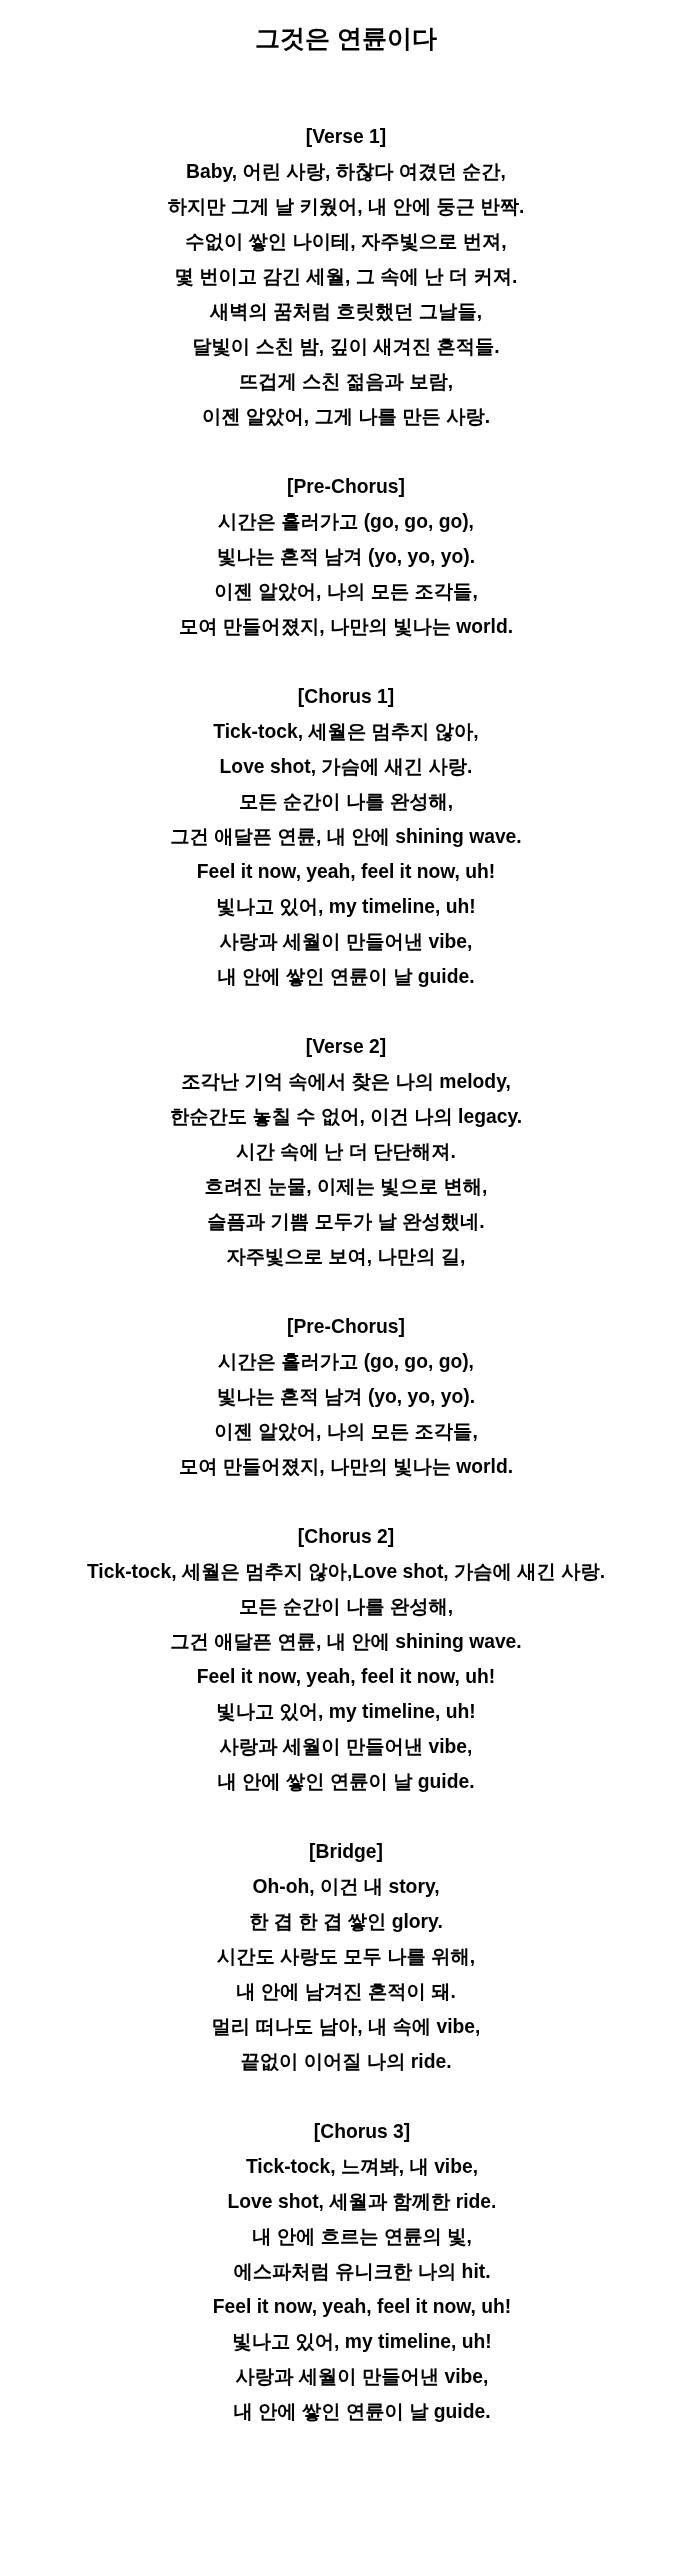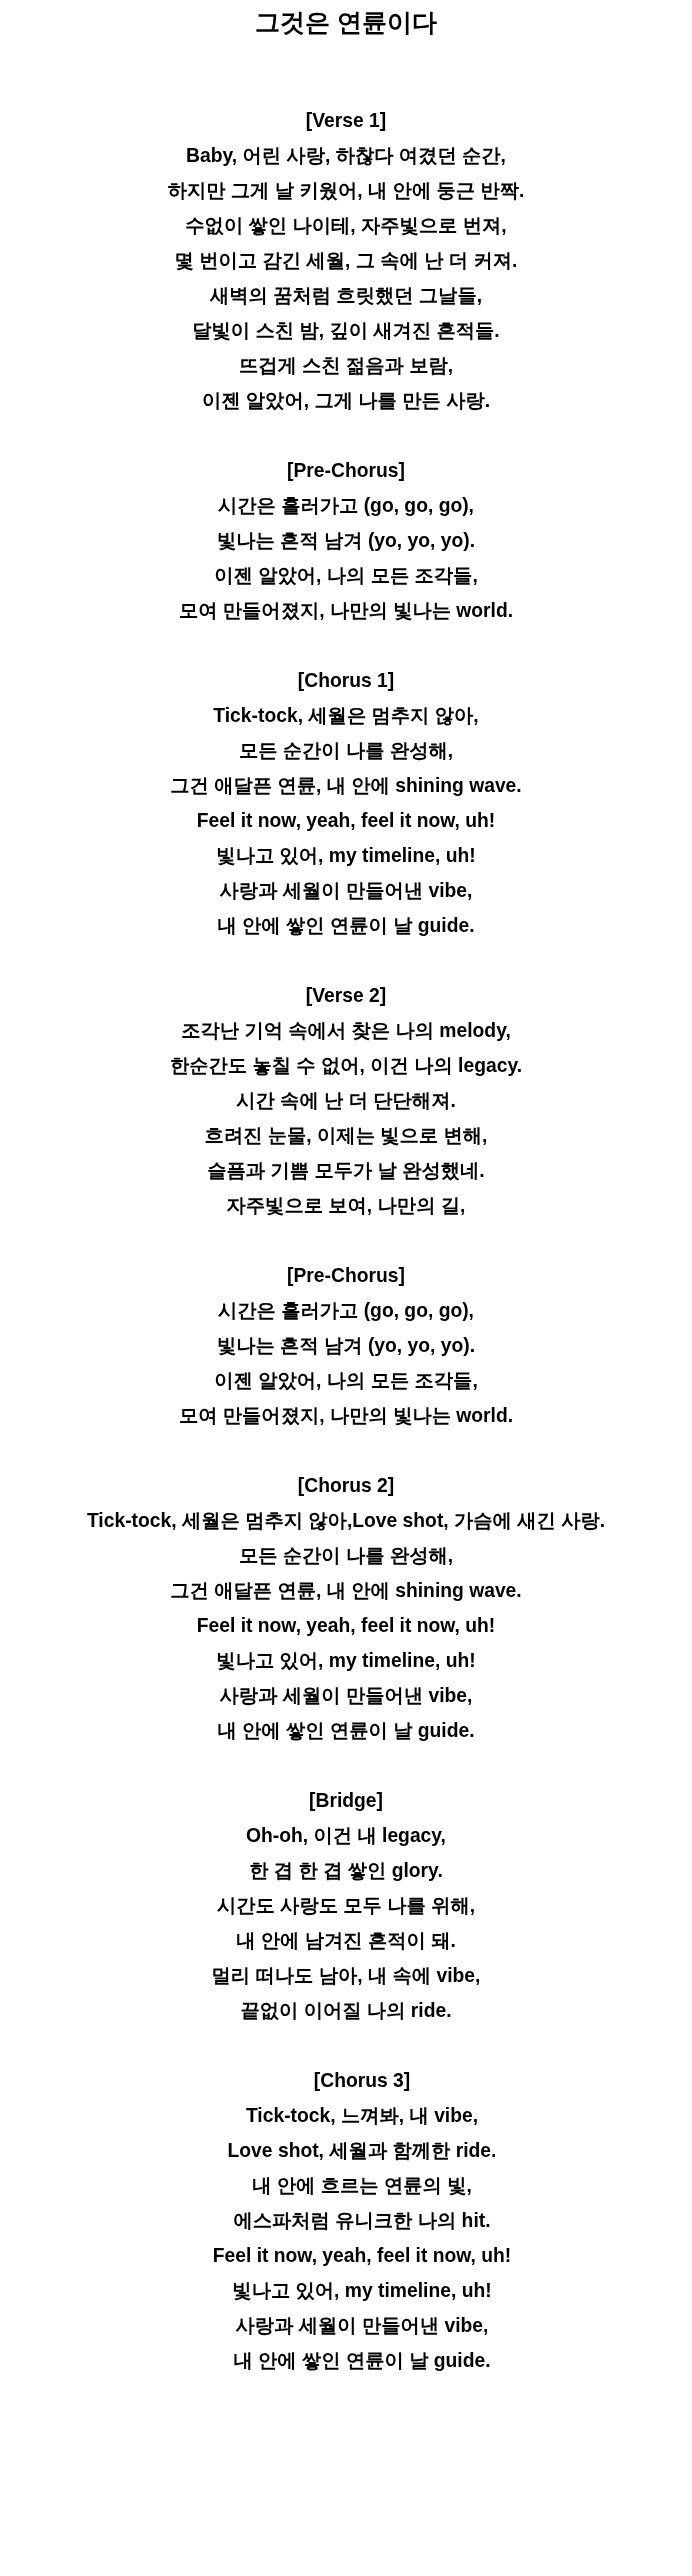--- a/index.html
+++ b/index.html
@@ -13,21 +13,21 @@
     overflow: hidden;
     font-family: "Liberation Sans", "DejaVu Sans", sans-serif;
     color: #000000;
   }
   .page {
     width: 692px;
     text-align: center;
   }
   .title {
     margin: 0;
-    padding-top: 5px;
+    padding-top: 21px;
     font-size: 25px;
     line-height: 35px;
     font-weight: 700;
     letter-spacing: 0px;
   }
   .lyrics {
     margin-top: 63px;
   }
   .section {
     margin: 0 0 35px 0;
@@ -66,20 +66,21 @@
       <section class="section">
         <p>[Pre-Chorus]</p>
         <p>시간은 흘러가고 (go, go, go),</p>
         <p>빛나는 흔적 남겨 (yo, yo, yo).</p>
         <p>이젠 알았어, 나의 모든 조각들,</p>
         <p>모여 만들어졌지, 나만의 빛나는 world.</p>
       </section>
       <section class="section">
         <p>[Chorus 1]</p>
         <p>Tick-tock, 세월은 멈추지 않아,</p>
+        <p>Love shot, 가슴에 새긴 사랑.</p>
         <p>모든 순간이 나를 완성해,</p>
         <p>그건 애달픈 연륜, 내 안에 shining wave.</p>
         <p>Feel it now, yeah, feel it now, uh!</p>
         <p>빛나고 있어, my timeline, uh!</p>
         <p>사랑과 세월이 만들어낸 vibe,</p>
         <p>내 안에 쌓인 연륜이 날 guide.</p>
       </section>
       <section class="section">
         <p>[Verse 2]</p>
         <p>조각난 기억 속에서 찾은 나의 melody,</p>
@@ -101,21 +102,21 @@
         <p>Tick-tock, 세월은 멈추지 않아,Love shot, 가슴에 새긴 사랑.</p>
         <p>모든 순간이 나를 완성해,</p>
         <p>그건 애달픈 연륜, 내 안에 shining wave.</p>
         <p>Feel it now, yeah, feel it now, uh!</p>
         <p>빛나고 있어, my timeline, uh!</p>
         <p>사랑과 세월이 만들어낸 vibe,</p>
         <p>내 안에 쌓인 연륜이 날 guide.</p>
       </section>
       <section class="section">
         <p>[Bridge]</p>
-        <p>Oh-oh, 이건 내 legacy,</p>
+        <p>Oh-oh, 이건 내 story,</p>
         <p>한 겹 한 겹 쌓인 glory.</p>
         <p>시간도 사랑도 모두 나를 위해,</p>
         <p>내 안에 남겨진 흔적이 돼.</p>
         <p>멀리 떠나도 남아, 내 속에 vibe,</p>
         <p>끝없이 이어질 나의 ride.</p>
       </section>
       <section class="section">
         <p>[Chorus 3]</p>
         <p>Tick-tock, 느껴봐, 내 vibe,</p>
         <p>Love shot, 세월과 함께한 ride.</p>

